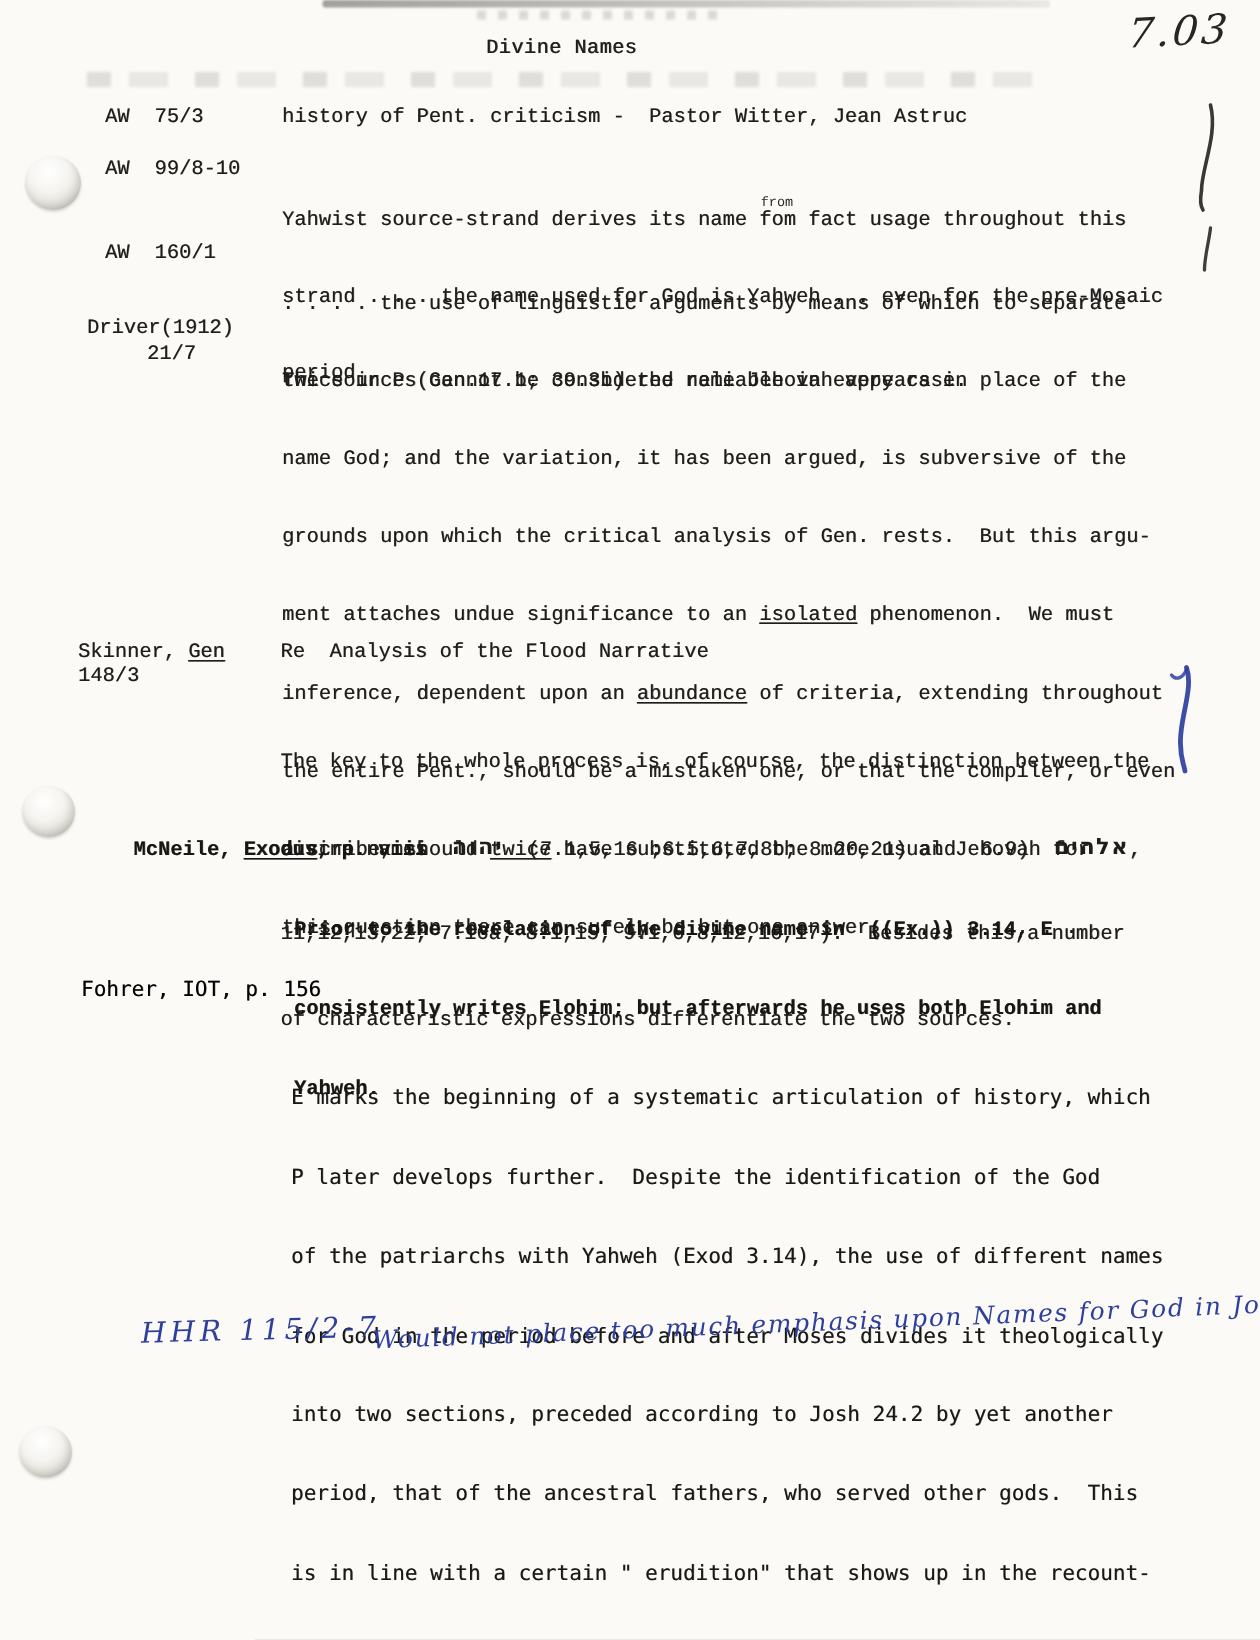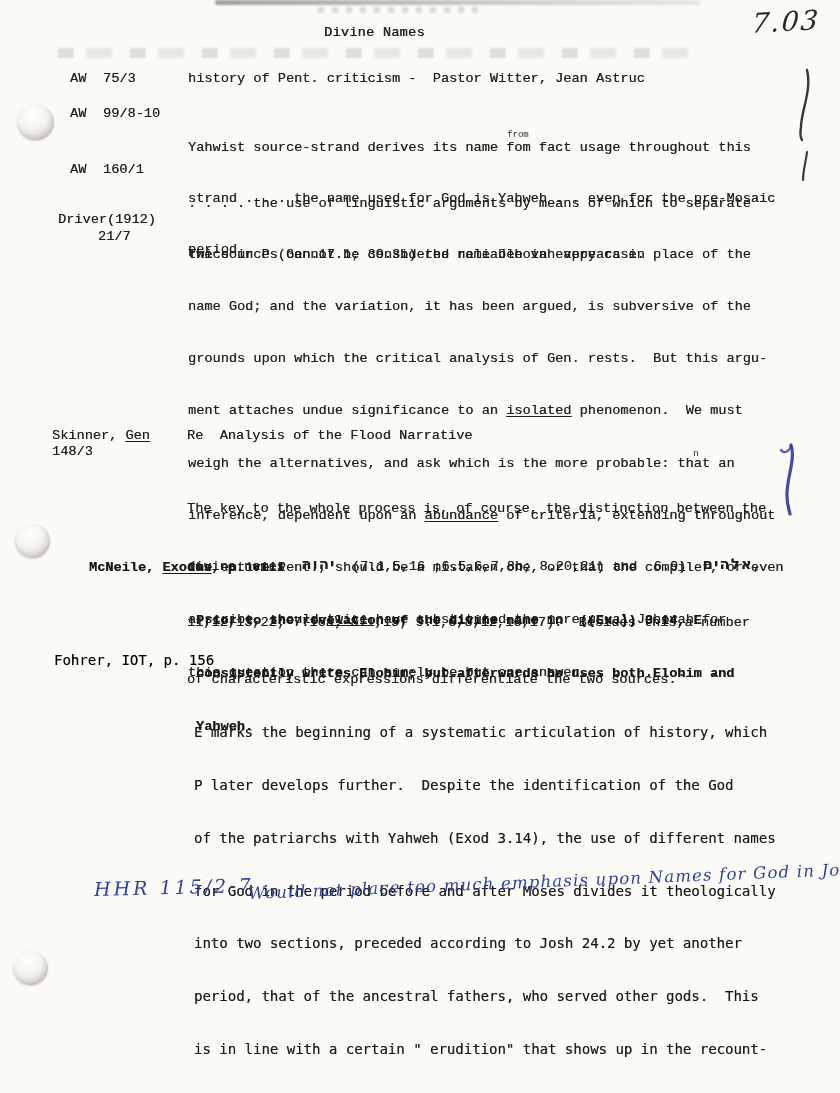--- a/index.html
+++ b/index.html
@@ -122,21 +122,20 @@
     <div>the sources cannot be considered reliable in every case.</div>
   </div>
 
   <span class="tw" style="left:58px;top:211px">Driver(1912)</span>
   <span class="tw" style="left:98px;top:228px">21/7</span>
   <div class="blk lh-driver" style="left:188px;top:211px">
     <div>Twice in P (Gen.17.1; 39.3b) the name Jehovah appears in place of the</div>
     <div>name God; and the variation, it has been argued, is subversive of the</div>
     <div>grounds upon which the critical analysis of Gen. rests.  But this argu-</div>
     <div><span>ment attaches undue significance to an </span><span class="u">isolated</span><span> phenomenon.  We must</span></div>
-    <div><span>weigh the alternatives, and ask which is the more probable: that an</span><span class="overtype">n</span></div>
     <div><span>inference, dependent upon an </span><span class="u">abundance</span><span> of criteria, extending throughout</span></div>
     <div>the entire Pent., should be a mistaken one, or that the compiler, or even</div>
     <div><span>a scribe, should </span><span class="u">twice</span><span> have substituted the more usual Jehovah for</span></div>
     <div>this question there can surely be but one answer. . . . . . . . .</div>
   </div>
 
   <span class="tw" style="left:52px;top:427px"><span>Skinner, </span><span class="u">Gen</span></span>
   <span class="tw" style="left:52px;top:443px">148/3</span>
   <span class="tw" style="left:187px;top:427px">Re  Analysis of the Flood Narrative</span>
   <div class="blk lh-skinner" style="left:187px;top:462px">

